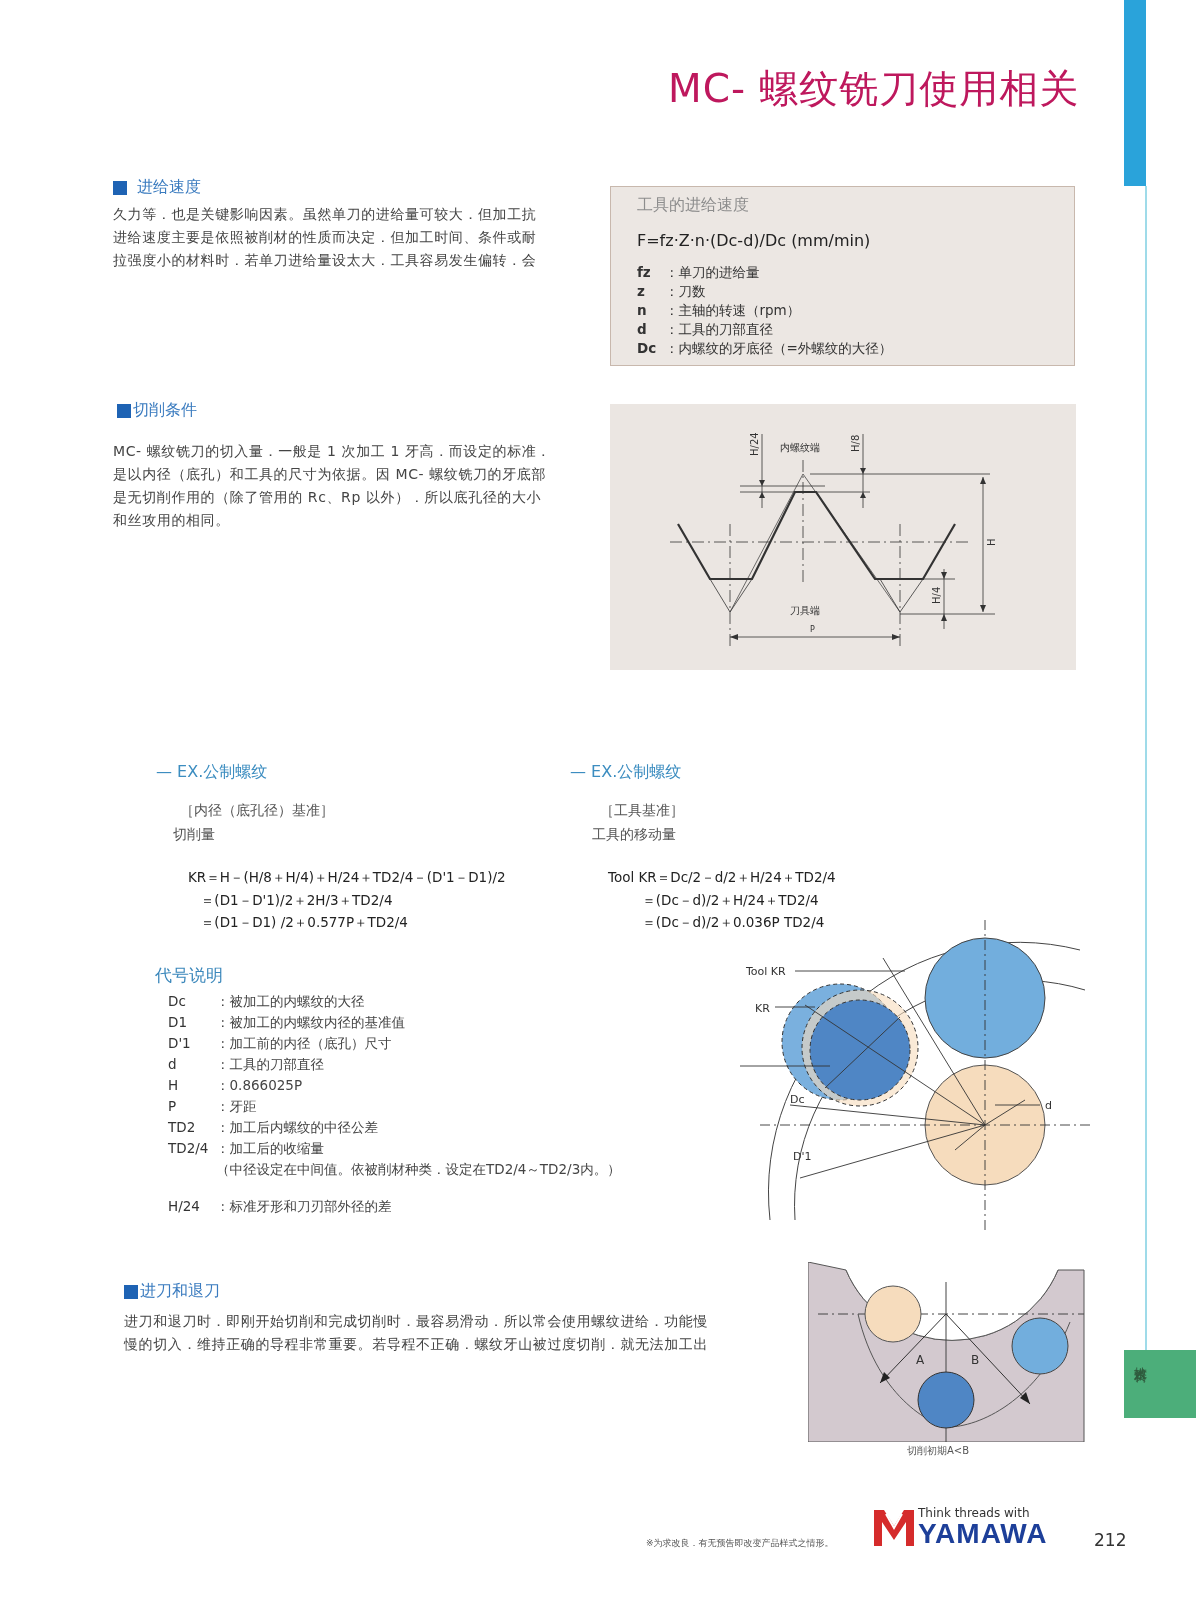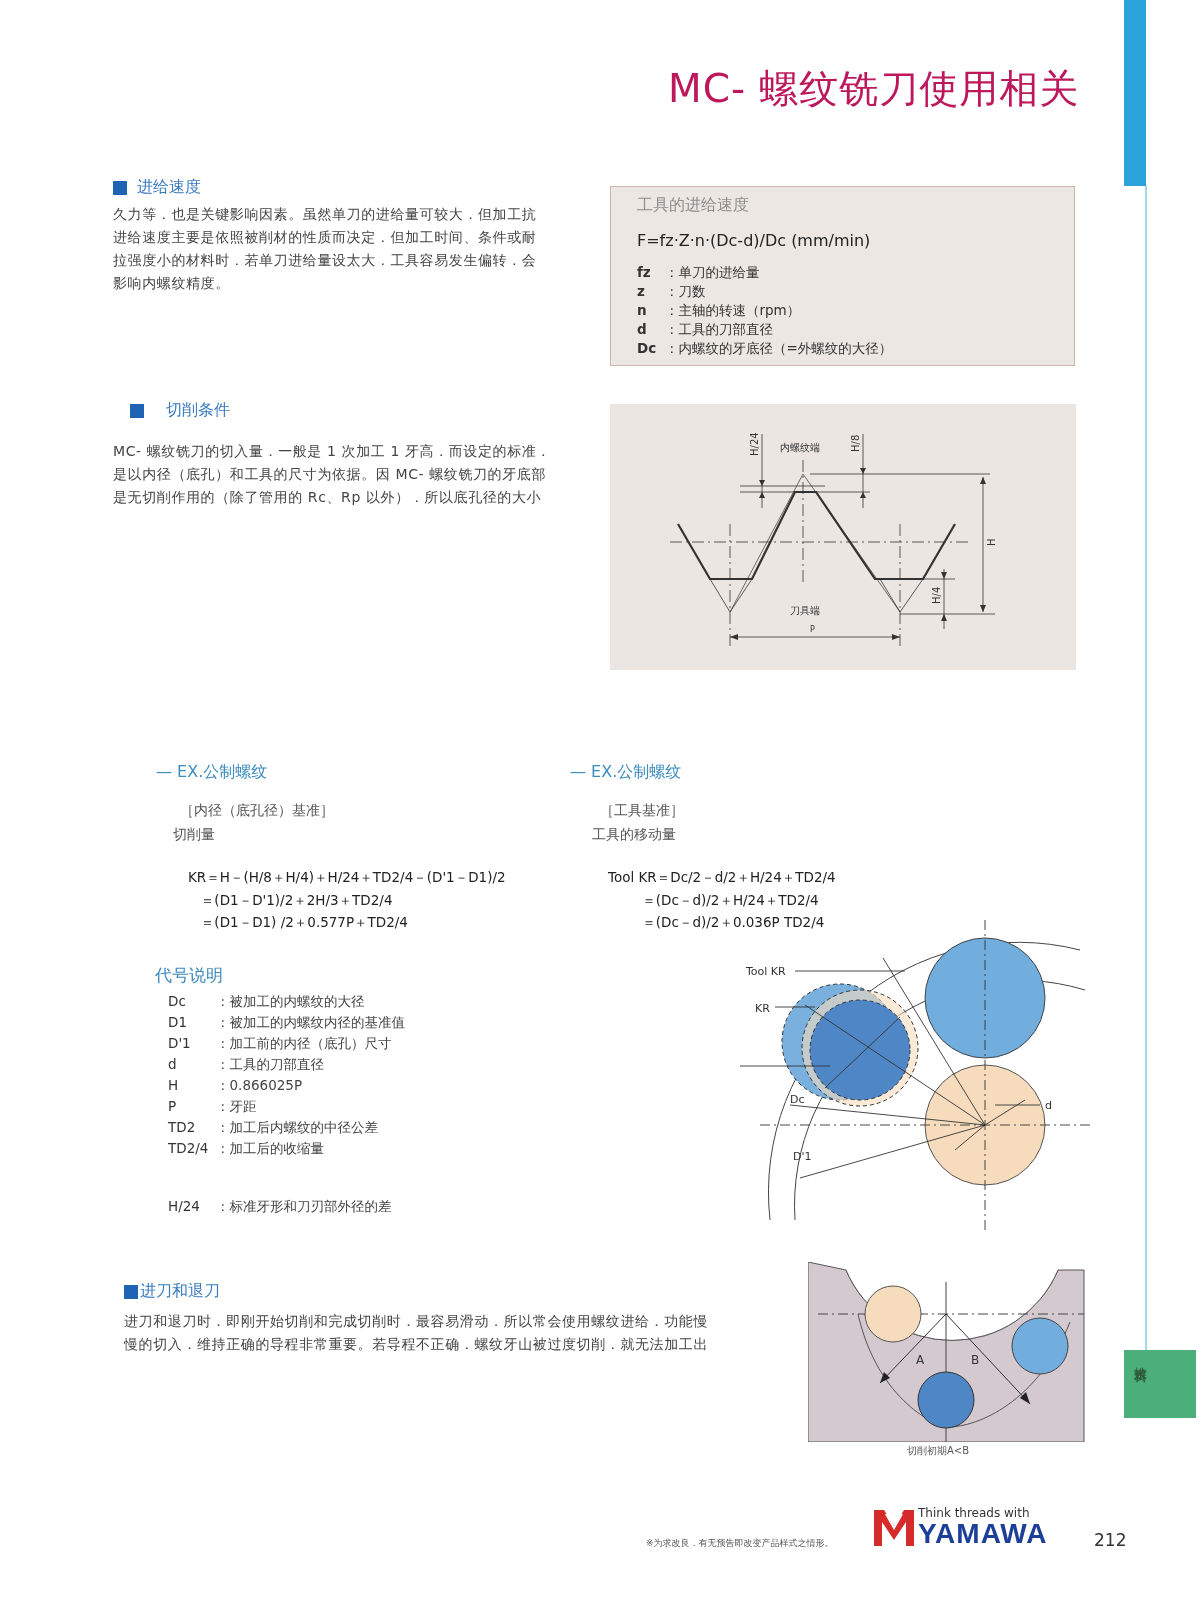--- a/index.html
+++ b/index.html
@@ -58,43 +58,43 @@
 <div class="abs page-title">MC- 螺纹铣刀使用相关</div>
 
 <div class="abs sec-head" style="left:113px; top:177px;gap:8px;">
   <span class="sq"></span>
   <span>进给速度</span>
 </div>
 <div class="abs para" style="left:113px; top:203px; width:470px;">
   <div>久力等．也是关键影响因素。虽然单刀的进给量可较大．但加工抗</div>
   <div>进给速度主要是依照被削材的性质而决定．但加工时间、条件或耐</div>
   <div>拉强度小的材料时．若单刀进给量设太大．工具容易发生偏转．会</div>
-  <div>影响内螺纹精度。</div>
 </div>
 
 <div class="abs formula-box">
   <div class="fb-title">工具的进给速度</div>
   <div class="fb-formula">F=fz·Z·n·(Dc-d)/Dc  (mm/min)</div>
   <div class="fb-list">
     <div><span class="sym">fz</span><span>：单刀的进给量</span></div>
     <div><span class="sym">z</span><span>：刀数</span></div>
     <div><span class="sym">n</span><span>：主轴的转速（rpm）</span></div>
     <div><span class="sym">d</span><span>：工具的刀部直径</span></div>
     <div><span class="sym">Dc</span><span>：内螺纹的牙底径（=外螺纹的大径）</span></div>
   </div>
 </div>
 
-<div class="abs sec-head" style="left:130px; top:400px;gap:20px;">
+<div class="abs sec-head" style="left:117px; top:400px;">
   <span class="sq"></span>
   <span>切削条件</span>
 </div>
 <div class="abs para" style="left:113px; top:440px; width:480px;">
   <div>MC- 螺纹铣刀的切入量．一般是 1 次加工 1 牙高．而设定的标准．</div>
   <div>是以内径（底孔）和工具的尺寸为依据。因 MC- 螺纹铣刀的牙底部</div>
   <div>是无切削作用的（除了管用的 Rc、Rp 以外）．所以底孔径的大小</div>
+  <div>和丝攻用的相同。</div>
 </div>
 
 <div class="abs diagram-box">
   <svg width="466" height="266" viewBox="0 0 466 266">
     <g stroke="#333" fill="none" stroke-width="0.8">
 
       <line x1="60" y1="138" x2="360" y2="138" stroke-dasharray="12,4,2,4"></line>
       <line x1="193" y1="56" x2="193" y2="180" stroke-dasharray="12,4,2,4"></line>
       <line x1="120" y1="120" x2="120" y2="242" stroke-dasharray="12,4,2,4"></line>
       <line x1="290" y1="120" x2="290" y2="242" stroke-dasharray="12,4,2,4"></line>
@@ -194,20 +194,21 @@
   <div class="row">
       <span class="sym">TD2</span>
       <span class="desc">：加工后内螺纹的中径公差</span>
     </div>
   <div class="row">
       <span class="sym">TD2/4</span>
       <span class="desc">：加工后的收缩量</span>
     </div>
   <div class="row">
       <span class="sym"></span>
+      <span class="desc">  （中径设定在中间值。依被削材种类．设定在TD2/4～TD2/3内。）</span>
     </div>
   <div class="row" style="margin-top:16px;">
       <span class="sym">H/24</span>
       <span class="desc">：标准牙形和刀刃部外径的差</span>
     </div>
 </div>
 
 <div class="abs circles">
   <svg width="350" height="310" viewBox="0 0 350 310">
     <g fill="none" stroke="#444" stroke-width="1">

